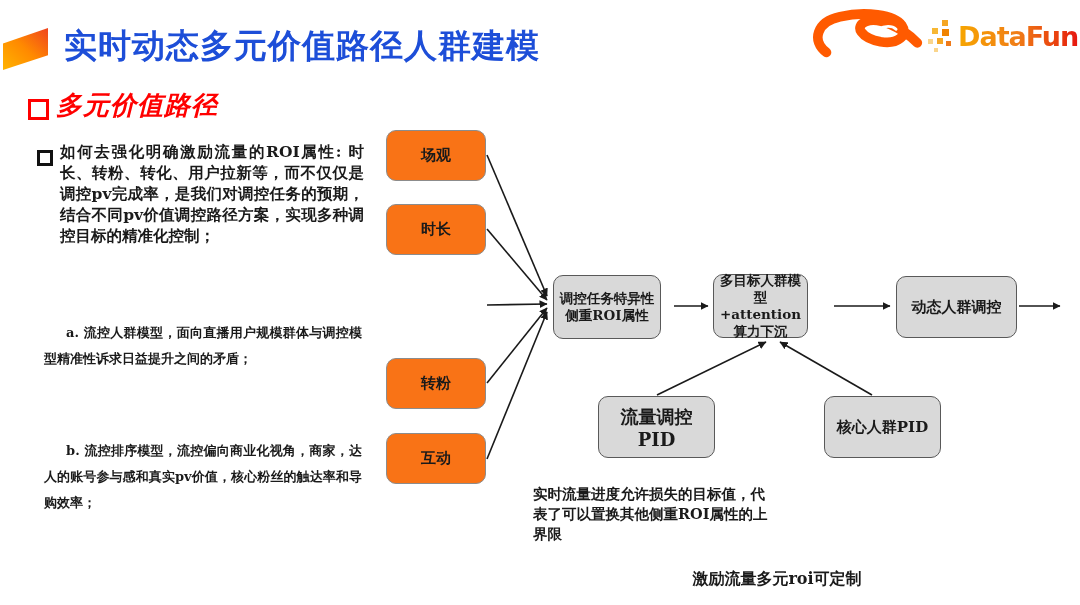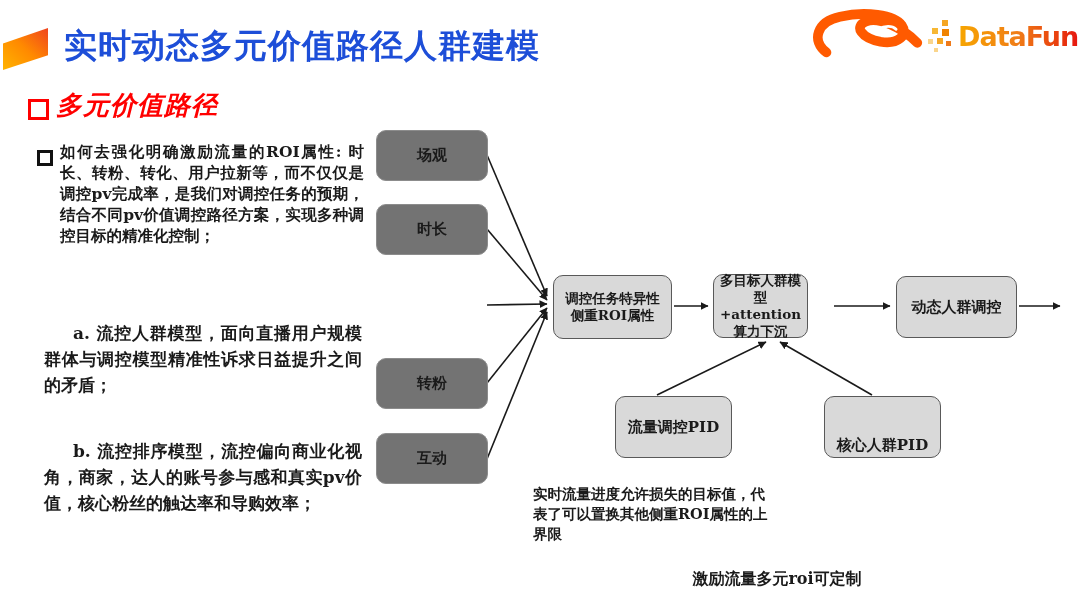--- a/index.html
+++ b/index.html
@@ -23,36 +23,36 @@
 
   
   .red-square{left:28px;top:99px;width:15px;height:15px;border:3.5px solid #FF0000;background:#fff;}
   .section-title{left:56px;top:88px;margin:0;font-size:26px;font-weight:bold;color:#FF0000;
                  font-style:italic;letter-spacing:1px;white-space:nowrap;}
 
   
   .black-square{left:37px;top:150px;width:10px;height:10px;border:3px solid #111;background:#fff;}
   .intro-text{left:60px;top:141px;width:304px;margin:0;font-size:15.5px;line-height:21px;
               font-weight:600;text-align:justify;}
-  .para{left:44px;top:0;width:318px;margin:0;font-size:17px;line-height:26px;font-weight:600;
+  .para{left:44px;top:0;width:318px;margin:0;font-size:13px;line-height:26px;font-weight:600;
         text-indent:1.7em;text-align:justify;}
   .para-a{top:320px;}
   .para-b{top:438px;}
 
   
   .fbox{display:flex;align-items:center;justify-content:center;text-align:center;
         border-radius:10px;box-sizing:border-box;font-weight:600;}
-  .src{left:376px;width:112px;height:51px;background:#737373;border:1.5px solid #8C8C8C;
+  .src{left:386px;width:100px;height:51px;background:#f97316;border:1.5px solid #8C8C8C;
        font-size:15px;}
   .stage{background:#D9D9D9;border:1.5px solid #595959;padding:2px 5px;}
-  .stage-roi{left:553px;top:275px;width:119px;height:64px;font-size:13.5px;line-height:17px;}
+  .stage-roi{left:553px;top:275px;width:108px;height:64px;font-size:13.5px;line-height:17px;}
   .stage-model{left:713px;top:274px;width:95px;height:64px;font-size:13.5px;line-height:17px;}
   .stage-control{left:896px;top:276px;width:121px;height:62px;font-size:15px;}
-  .pid1{left:598px;top:396px;width:117px;height:62px;font-size:15px;margin-left:17px;}
-  .pid2{left:824px;top:396px;width:117px;height:62px;font-size:15px;align-items:flex-end;}
+  .pid1{left:598px;top:396px;width:117px;height:62px;font-size:18px;}
+  .pid2{left:824px;top:396px;width:117px;height:62px;font-size:15px;}
 
   
   .ann{margin:0;font-size:14.5px;line-height:20px;font-weight:600;text-align:left;}
   .ann-left{left:533px;top:484px;width:246px;}
   .ann-right{left:806px;top:484px;width:240px;}
   .caption{left:640px;top:562px;width:260px;margin:7px;font-size:16px;font-weight:600;text-align:center;}
 
   .arrows{left:0;top:0;width:1080px;height:605px;pointer-events:none;}
 </style>
 </head>

